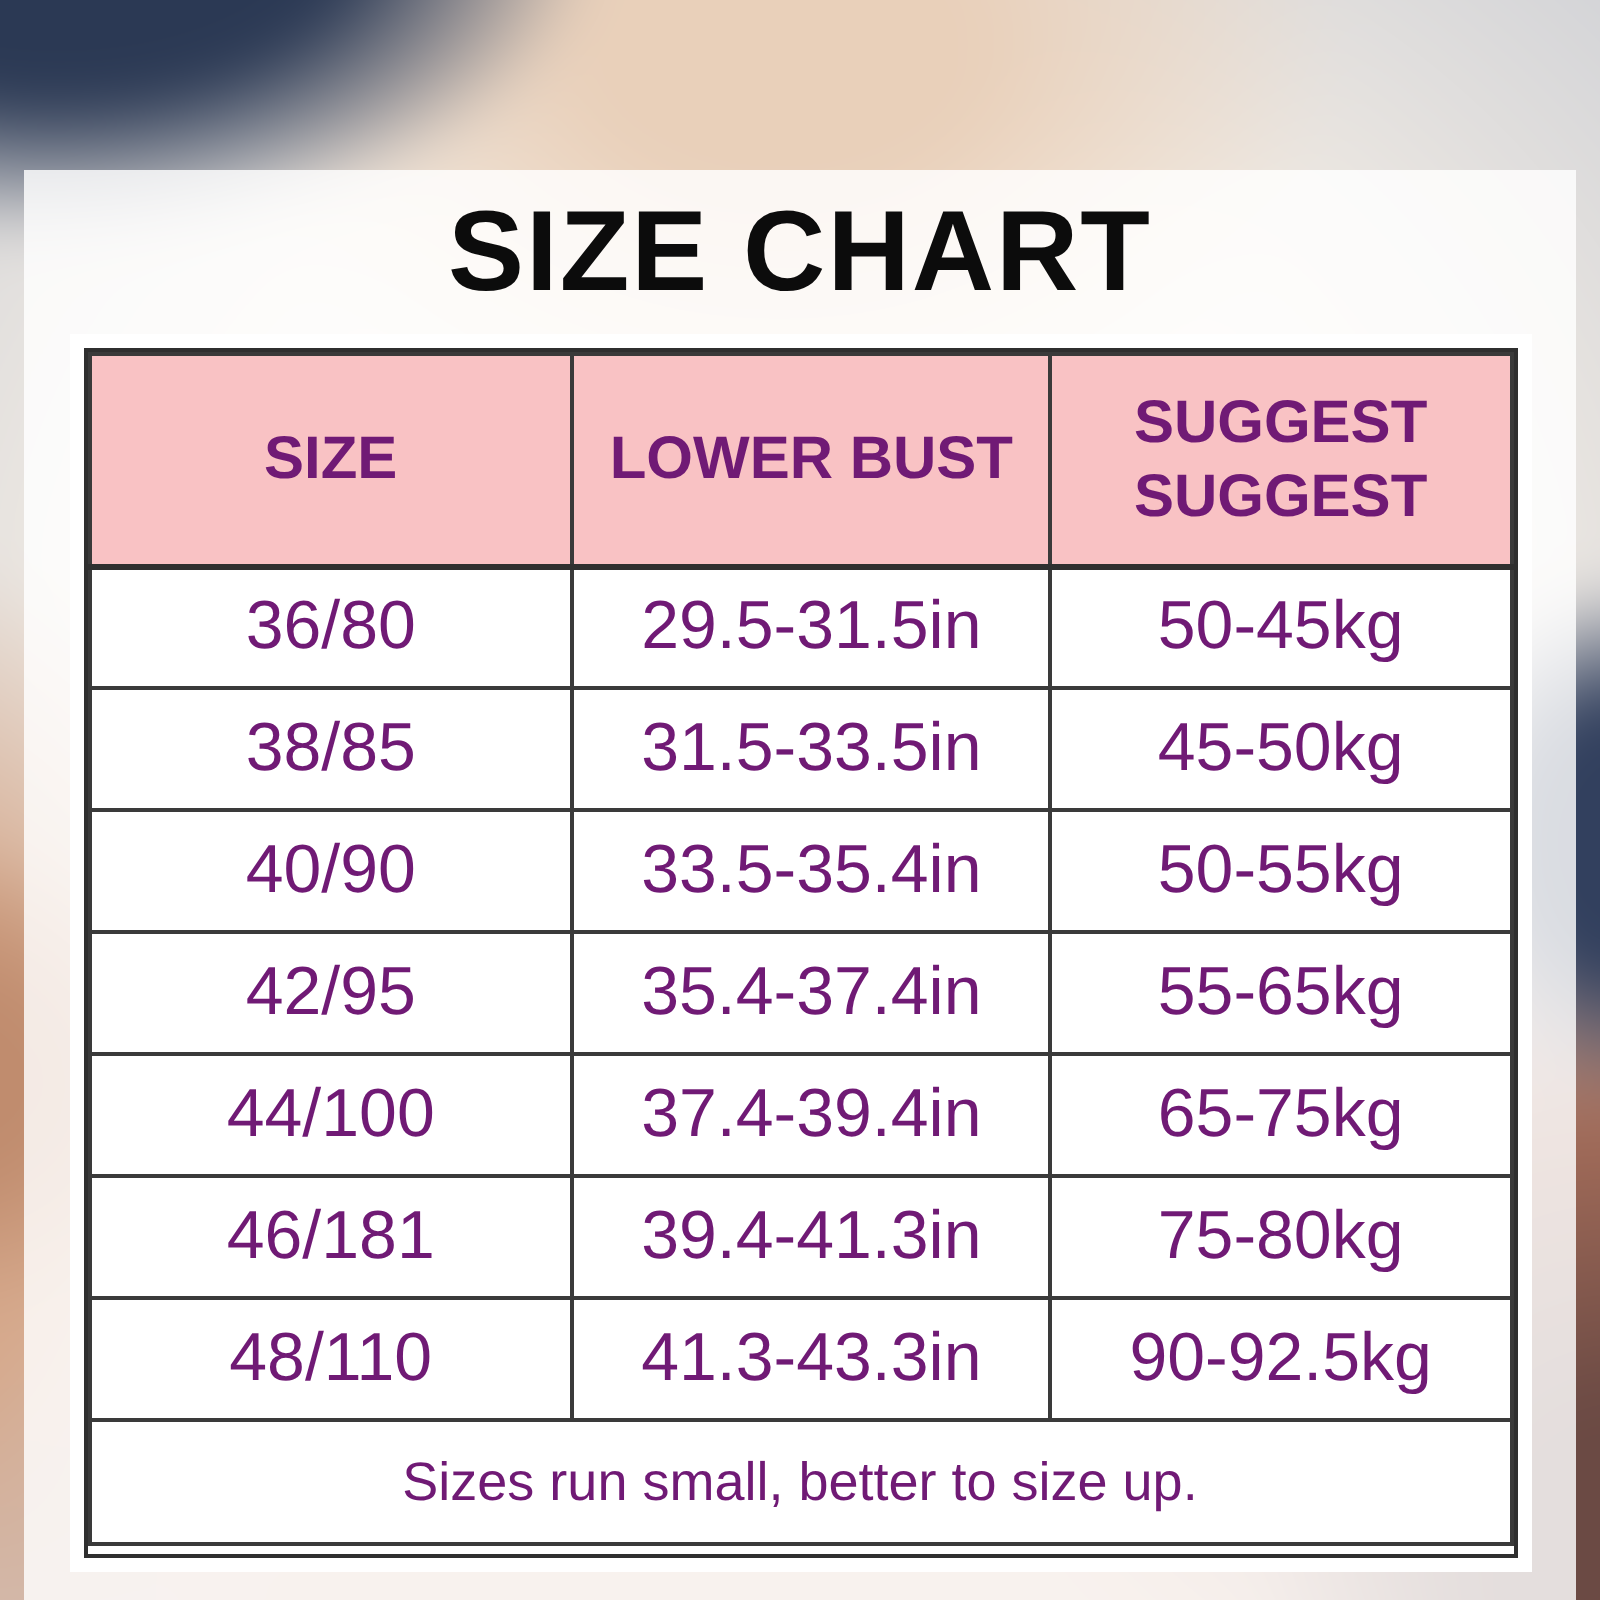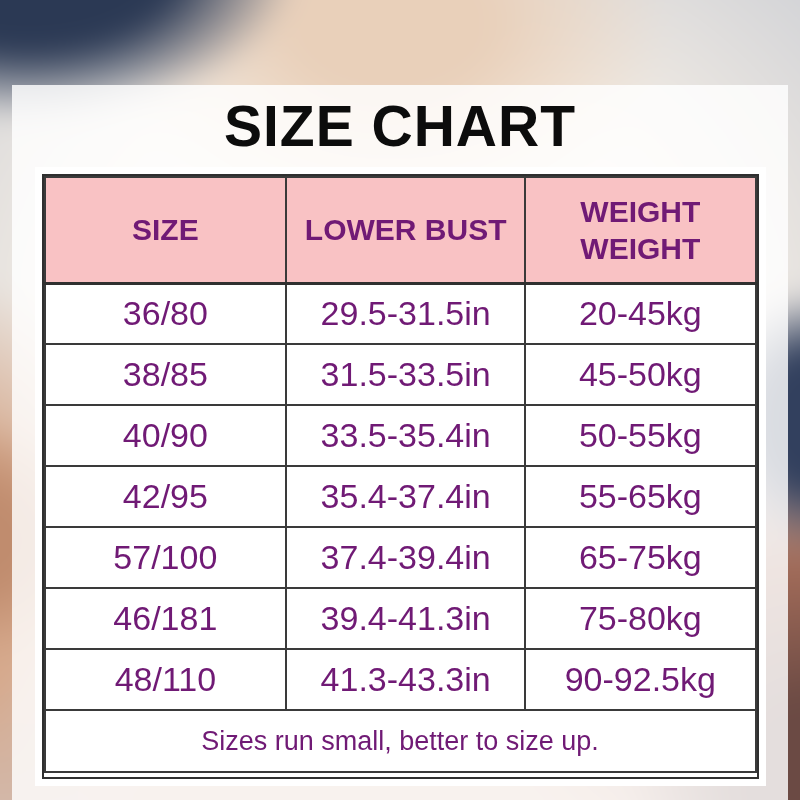--- a/index.html
+++ b/index.html
@@ -114,46 +114,46 @@
         <table class="size-table">
           <colgroup>
             <col class="c1">
               <col class="c2">
               <col class="c3">
           </colgroup>
           <thead>
             <tr>
               <th>SIZE</th>
               <th>LOWER BUST</th>
-              <th class="suggest">WEIGHT WEIGHT</th>
+              <th class="suggest">SUGGEST SUGGEST</th>
             </tr>
           </thead>
           <tbody>
               <tr>
                 <td>36/80</td>
                 <td>29.5-31.5in</td>
-                <td>20-45kg</td>
+                <td>50-45kg</td>
               </tr>
               <tr>
                 <td>38/85</td>
                 <td>31.5-33.5in</td>
                 <td>45-50kg</td>
               </tr>
               <tr>
                 <td>40/90</td>
                 <td>33.5-35.4in</td>
                 <td>50-55kg</td>
               </tr>
               <tr>
                 <td>42/95</td>
                 <td>35.4-37.4in</td>
                 <td>55-65kg</td>
               </tr>
               <tr>
-                <td>57/100</td>
+                <td>44/100</td>
                 <td>37.4-39.4in</td>
                 <td>65-75kg</td>
               </tr>
               <tr>
                 <td>46/181</td>
                 <td>39.4-41.3in</td>
                 <td>75-80kg</td>
               </tr>
               <tr>
                 <td>48/110</td>

